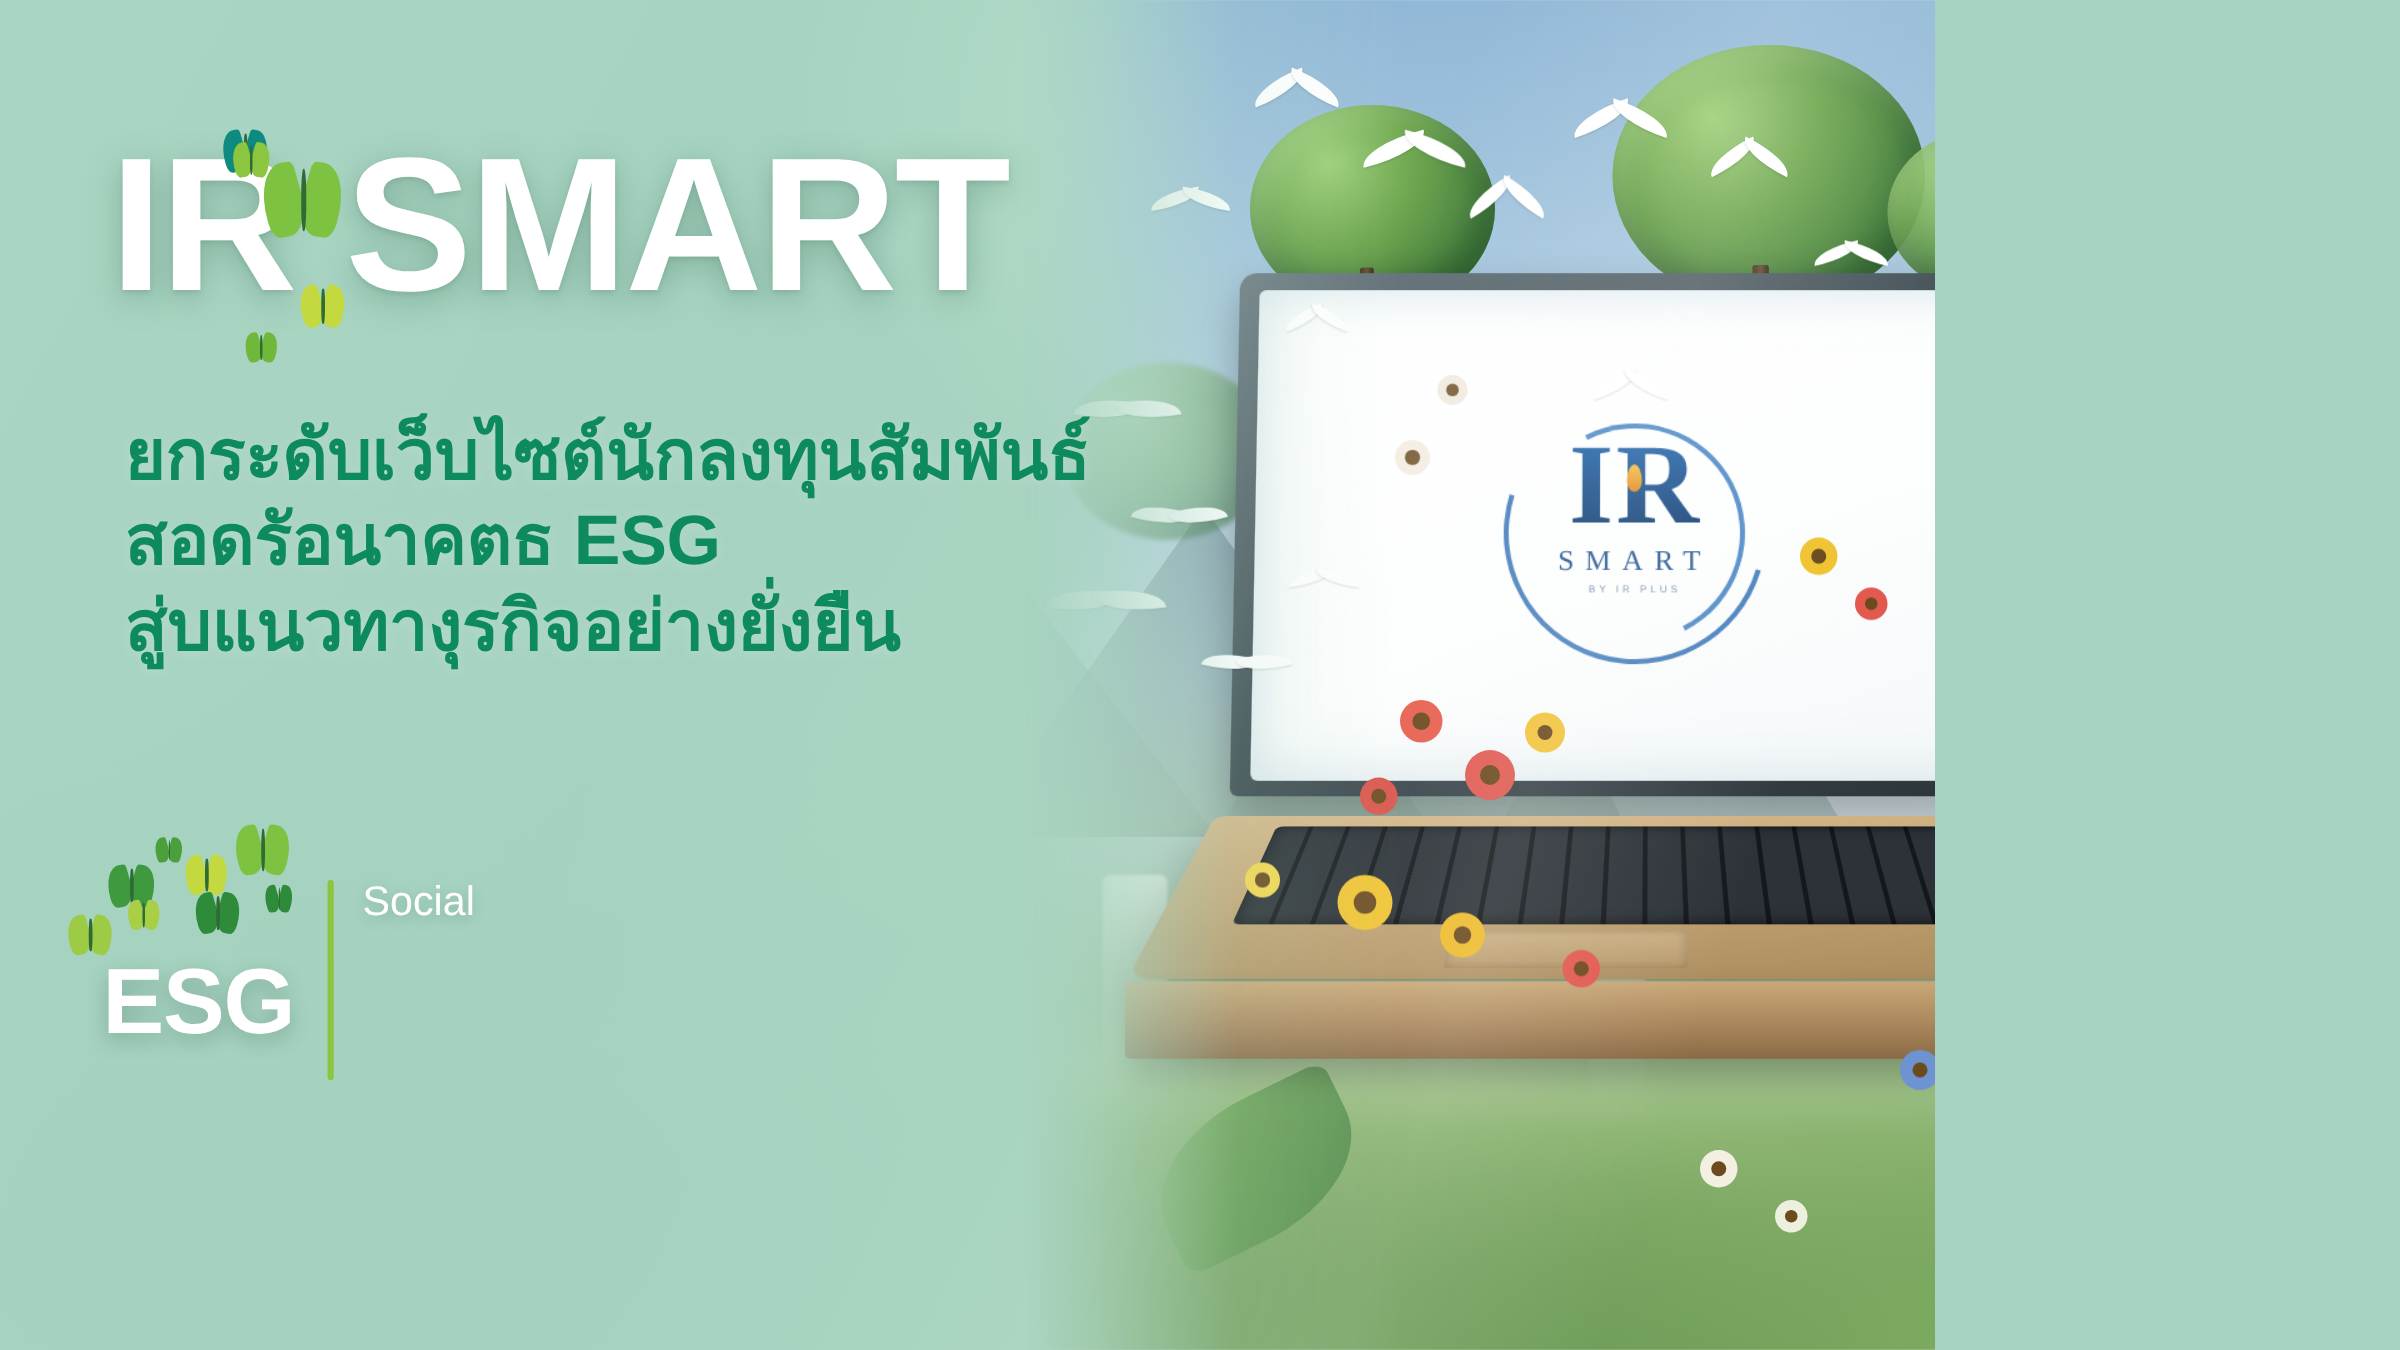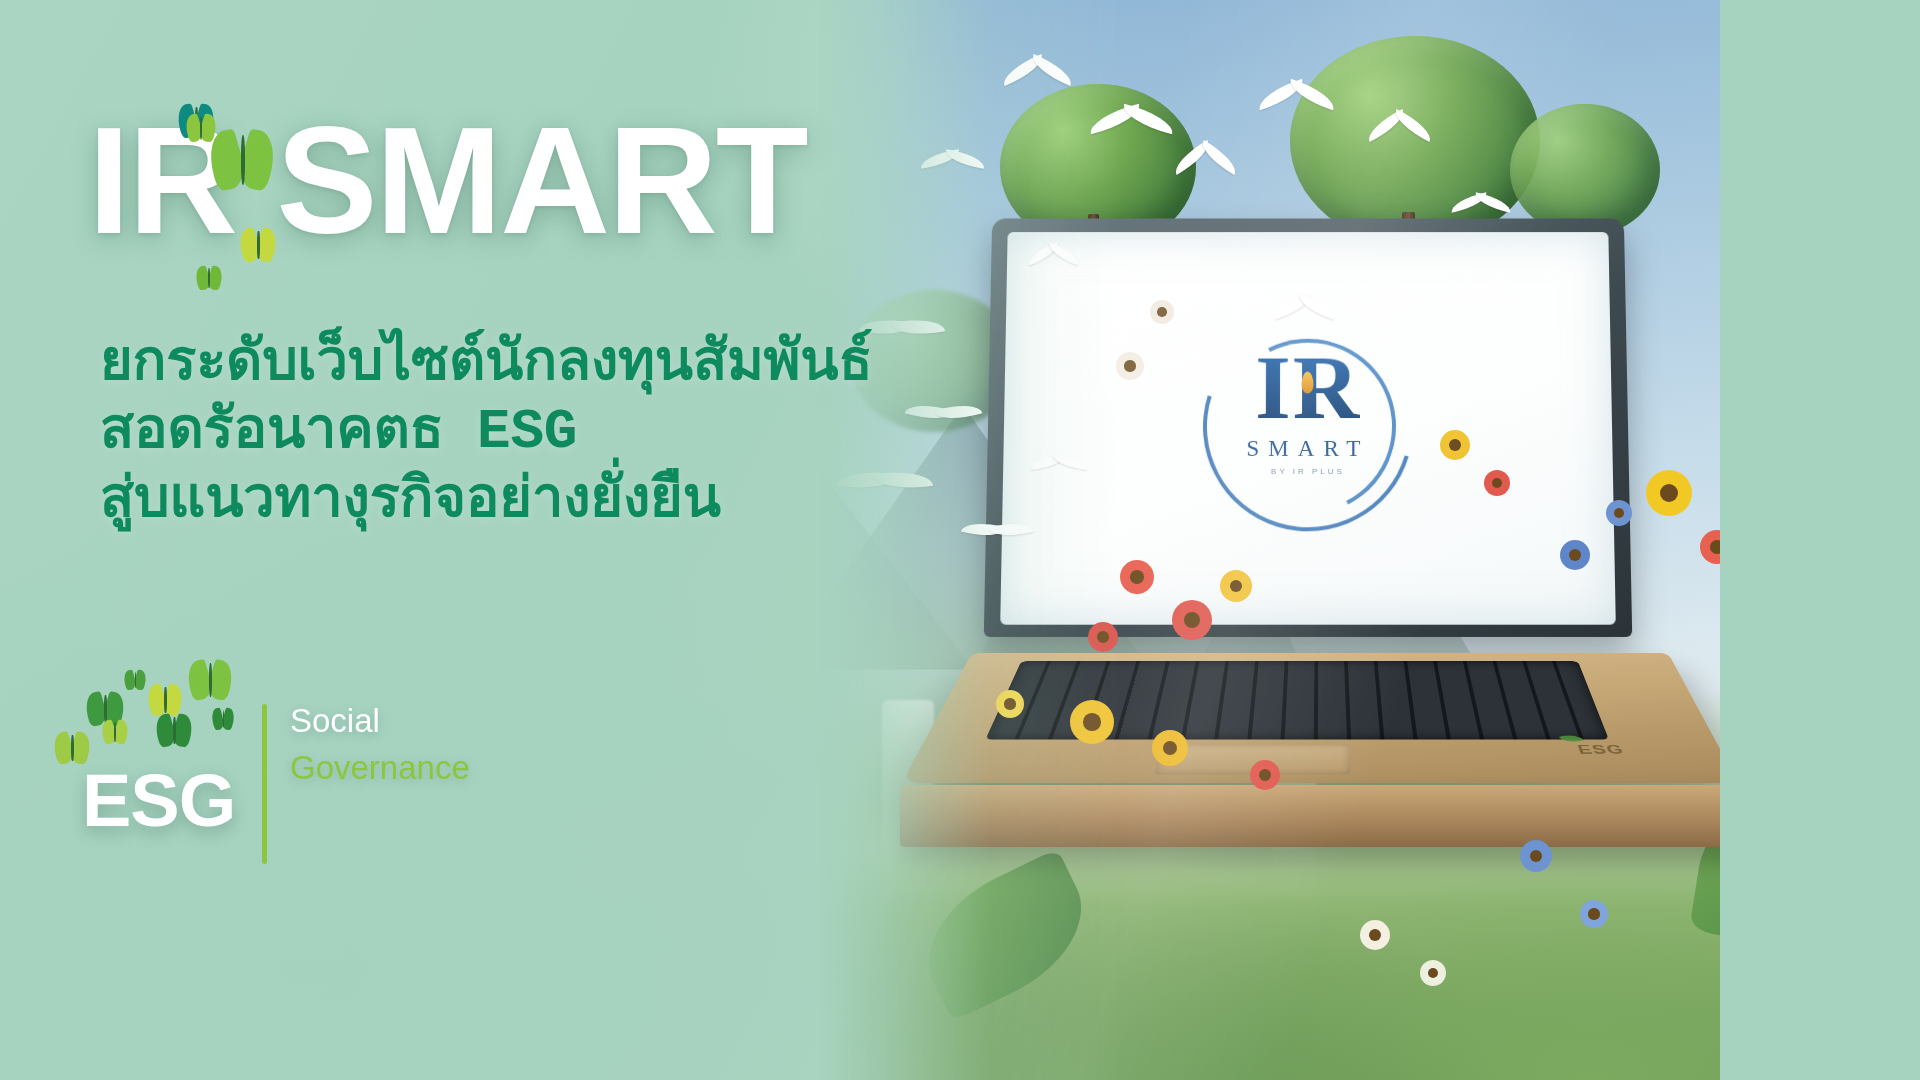--- a/index.html
+++ b/index.html
@@ -5,21 +5,21 @@
   * { margin:0; padding:0; box-sizing:border-box; }
   html,body { width:1920px; height:1080px; overflow:hidden; }
   body {
     font-family:"Liberation Sans", sans-serif;
     background:#a6d3c0;
     position:relative;
   }
 
   
   .stage{
-    position:absolute; inset:0; width:1720px; height:1080px;
+    position:absolute; inset:0; width:1548px; height:1080px;
     overflow:hidden;
     background:
       radial-gradient(ellipse 60% 55% at 78% 8%, #bfe3cf 0%, rgba(191,227,207,0) 62%),
       radial-gradient(ellipse 70% 60% at 18% 90%, #a5d2bf 0%, rgba(165,210,191,0) 70%),
       linear-gradient(118deg, #a9d5c2 0%, #a6d3c0 38%, #a9d4c0 58%, #b6dcc9 78%, #cbe7d5 100%);
   }
   .bg-sheen{
     position:absolute; left:0; top:0; width:1920px; height:1080px;
     background:linear-gradient(108deg, rgba(255,255,255,0) 52%, rgba(255,255,255,.12) 63%, rgba(255,255,255,0) 72%);
     pointer-events:none;
@@ -181,21 +181,21 @@
   .bfly .bd{ position:absolute; left:48%; top:8%; width:7%; height:84%; background:#2f6b34; border-radius:40%; }
 
   
   .sub{
     position:absolute; left:100px; top:330px;
     color:#0e8a5f; font-weight:700; font-size:56px; line-height:1.22;
     font-family:"Liberation Sans", sans-serif;
     letter-spacing:-.2px;
     text-shadow:0 2px 10px rgba(255,255,255,.18);
   }
-  .sub div{ white-space:nowrap;font-family:Liberation Mono, monospace; }
+  .sub div{ white-space:nowrap; }
 
   
   .esg-lockup{ position:absolute; left:52px; top:676px; width:430px; height:190px; }
   .esg-word{
     position:absolute; left:30px; top:82px;
     font-size:74px; font-weight:700; color:#ffffff; letter-spacing:-1px;
     font-family:"Liberation Sans", sans-serif;
     text-shadow:0 6px 16px rgba(40,90,70,.30);
   }
   .esg-divider{ position:absolute; left:210px; top:28px; width:5px; height:160px;
@@ -426,17 +426,16 @@
           <div class="wL"></div>
           <div class="wR"></div>
           <div class="bd"></div>
         </div>
     </div>
 
     <div class="esg-word">ESG</div>
     <div class="esg-divider"></div>
     <div class="esg-lines">
       <div class="l2">Social</div>
-      <div class="l3">Governance</div>
     </div>
   </div>
 
 </div>
 
 </body></html>

